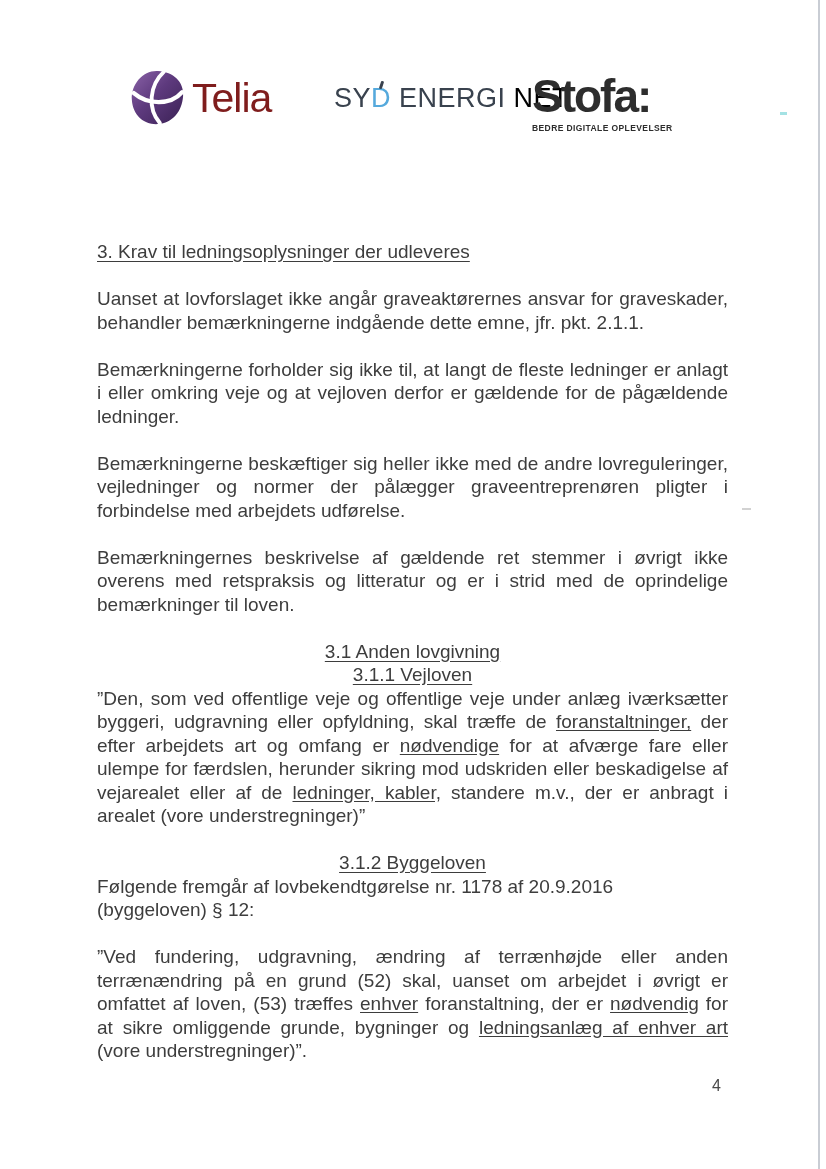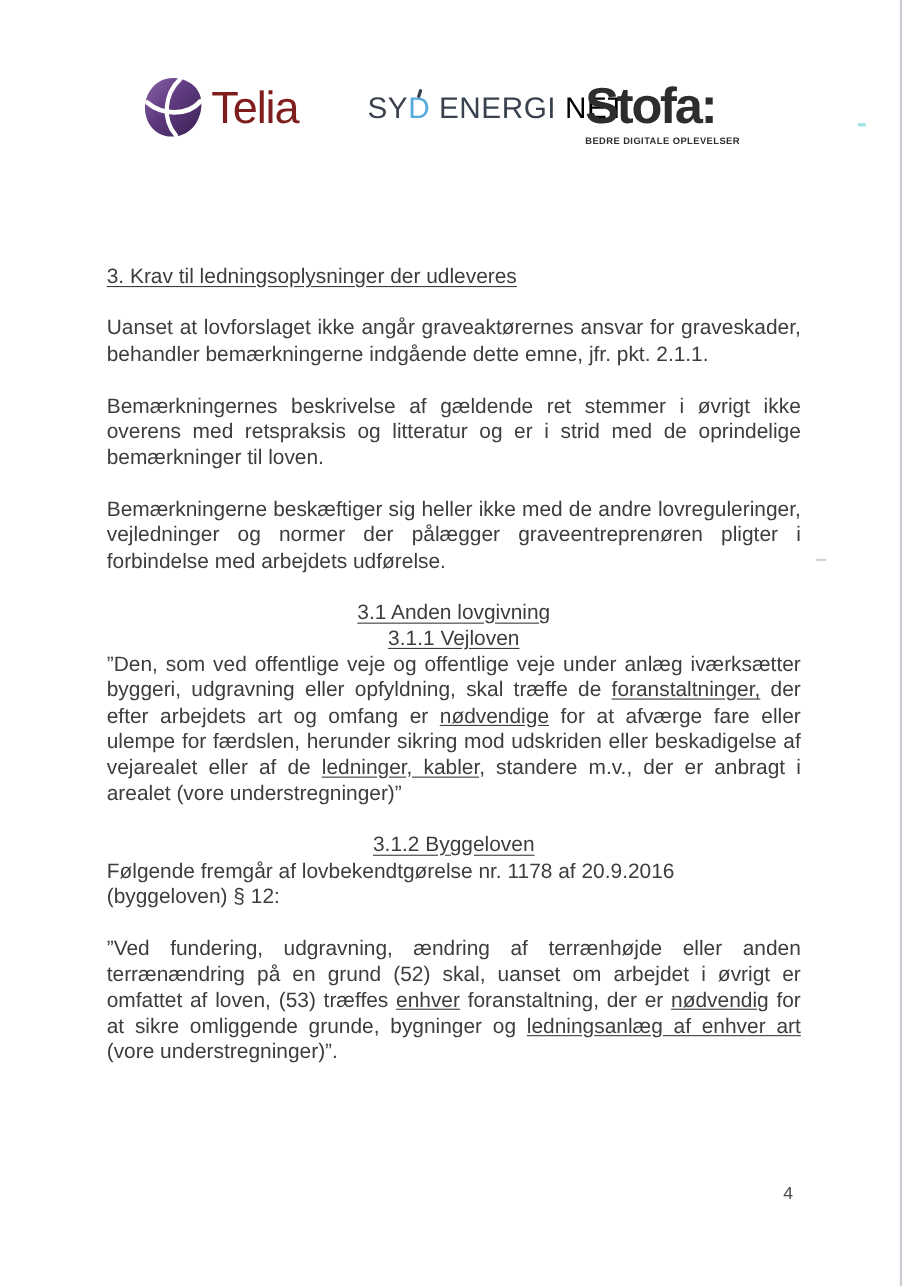--- a/index.html
+++ b/index.html
@@ -101,22 +101,23 @@
   <div class="stofa-logo">
     <div class="stofa-text">Stofa:</div>
     <div class="stofa-tagline">BEDRE DIGITALE OPLEVELSER</div>
   </div>
 
   <div class="content">
 
     <div class="heading">3. Krav til ledningsoplysninger der udleveres</div>
 
     <p>Uanset at lovforslaget ikke angår graveaktørernes ansvar for graveskader, behandler bemærkningerne indgående dette emne, jfr. pkt. 2.1.1.</p>
+    <p>Bemærkningerne forholder sig ikke til, at langt de fleste ledninger er anlagt i eller omkring veje og at vejloven derfor er gældende for de pågældende ledninger.</p>
+    <p>Bemærkningerne beskæftiger sig heller ikke med de andre lovreguleringer, vejledninger og normer der pålægger graveentreprenøren pligter i forbindelse med arbejdets udførelse.</p>
     <p>Bemærkningernes beskrivelse af gældende ret stemmer i øvrigt ikke overens med retspraksis og litteratur og er i strid med de oprindelige bemærkninger til loven.</p>
-    <p>Bemærkningerne beskæftiger sig heller ikke med de andre lovreguleringer, vejledninger og normer der pålægger graveentreprenøren pligter i forbindelse med arbejdets udførelse.</p>
 
     <div class="subheading">3.1 Anden lovgivning</div>
     <div class="subheading">3.1.1 Vejloven</div>
 
     <p class="quote"><span class="it">”Den, som ved offentlige veje og offentlige veje under anlæg iværksætter byggeri, udgravning eller opfyldning, skal træffe de </span><span class="it u">foranstaltninger,</span><span class="it"> der efter arbejdets art og omfang er </span><span class="it u">nødvendige</span><span class="it"> for at afværge fare eller ulempe for færdslen, herunder sikring mod udskriden eller beskadigelse af vejarealet eller af de </span><span class="it u">ledninger, kabler,</span><span class="it"> standere m.v., der er anbragt i arealet </span><span class="plain">(vore understregninger)”</span></p>
 
     <div class="subheading">3.1.2 Byggeloven</div>
     <div class="intro">Følgende fremgår af lovbekendtgørelse nr. 1178 af 20.9.2016 (byggeloven) § 12:</div>
 
     <p class="quote"><span class="it">”Ved fundering, udgravning, ændring af terrænhøjde eller anden terrænændring på en grund (52) skal, uanset om arbejdet i øvrigt er omfattet af loven, (53) træffes </span><span class="it u">enhver</span><span class="it"> foranstaltning, der er </span><span class="it u">nødvendig</span><span class="it"> for at sikre omliggende grunde, bygninger og </span><span class="it u">ledningsanlæg af enhver art</span><span class="plain"> (vore understregninger)”.</span></p>

